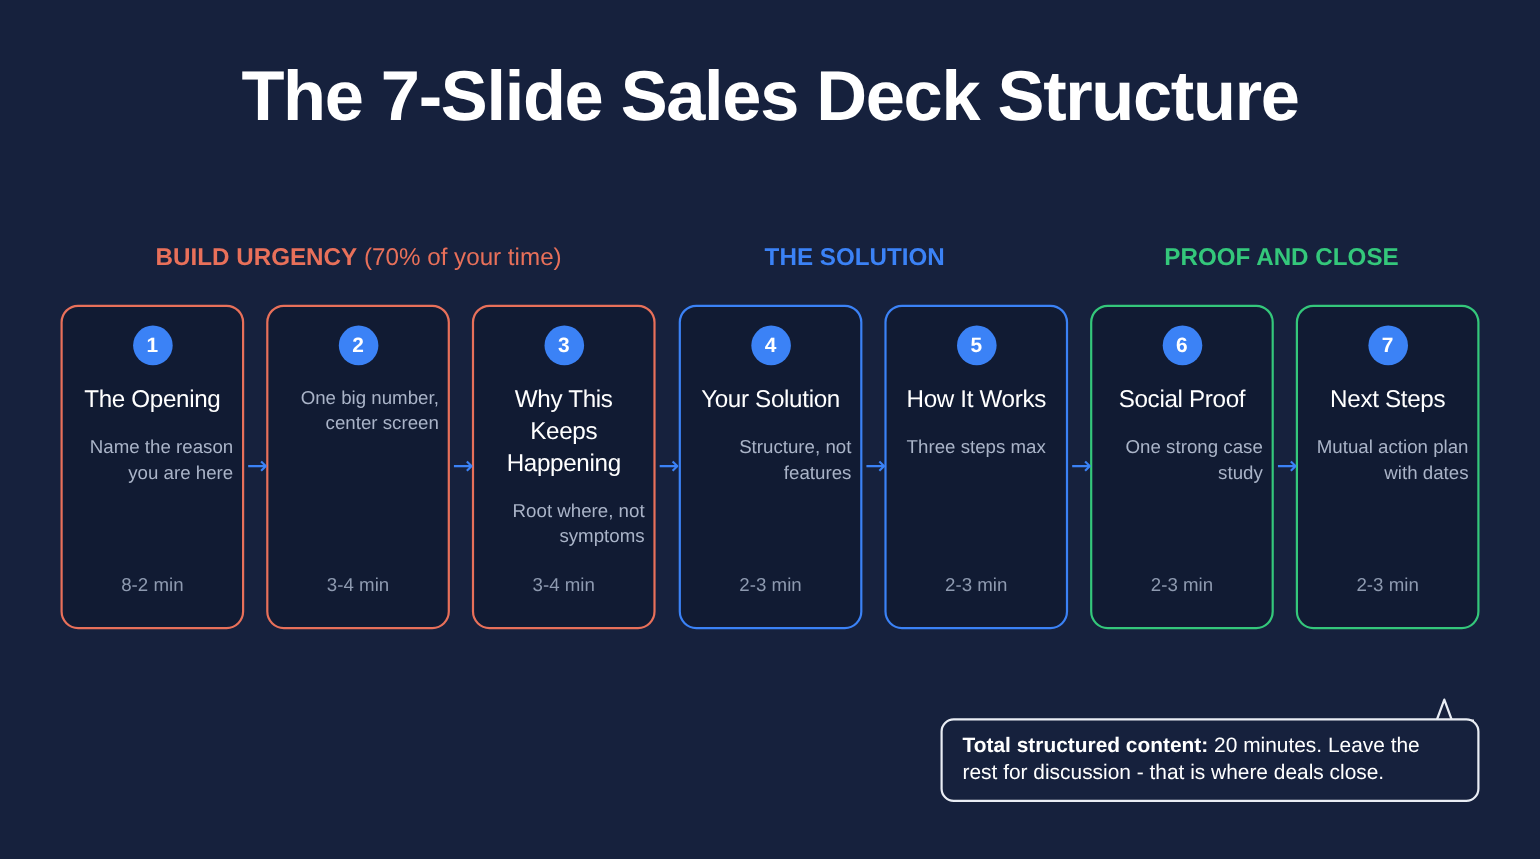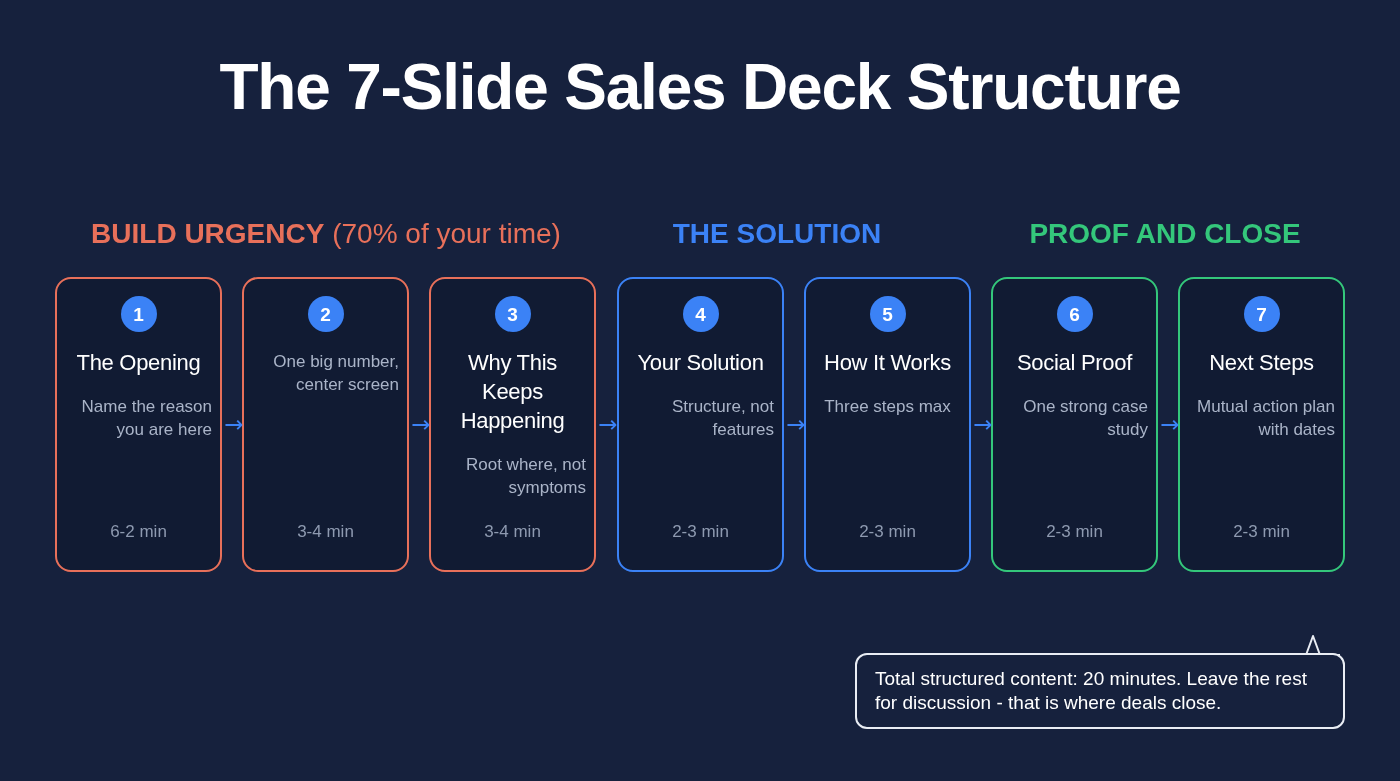--- a/index.html
+++ b/index.html
@@ -34,21 +34,21 @@
     letter-spacing: -1.2px;
     line-height: 1.12;
     white-space: nowrap;
   }
 
   
   .section-header {
     position: absolute;
     top: 220px;
     text-align: center;
-    font-size: 28px;
+    font-size: 22px;
     line-height: 28px;
     white-space: nowrap;
   }
   .section-header .sh-strong { font-weight: bold; }
   .section-header .sh-rest { font-weight: normal; }
 
   
   #cards {
     position: absolute;
     top: 277px;
@@ -146,21 +146,21 @@
     background: #16213d;
     display: flex;
     align-items: center;
     padding: 0 18px;
   }
   #callout-text {
     font-size: 19px;
     line-height: 24px;
     color: #ffffff;
   }
-  #callout-text .co-strong { font-weight: normal; }
+  #callout-text .co-strong { font-weight: bold; }
   
   #callout-tail {
     position: absolute;
     left: 1286px;
     top: 633px;
     width: 54px;
     height: 24px;
     pointer-events: none;
   }
 </style>
@@ -177,21 +177,21 @@
       <div class="section-header" style="left: 989px; width: 352px; color: rgb(52, 199, 123);"><span class="sh-strong">PROOF AND CLOSE</span><span class="sh-rest"></span></div>
     </div>
 
   <div id="cards">
       <div class="card" style="left: 0px; border-color: rgb(232, 112, 90);">
         <div class="card-inner">
           <div class="num-circle">1</div>
           <div class="card-title">The Opening</div>
           <div class="card-desc">Name the reason you are here</div>
         </div>
-        <div class="card-time">6-2 min</div>
+        <div class="card-time">8-2 min</div>
       </div>
       <div class="card" style="left: 187px; border-color: rgb(232, 112, 90);">
         <div class="card-inner">
           <div class="num-circle">2</div>
           <div class="card-desc">One big number, center screen</div>
         </div>
         <div class="card-time">3-4 min</div>
       </div>
       <div class="card" style="left: 374px; border-color: rgb(232, 112, 90);">
         <div class="card-inner">

